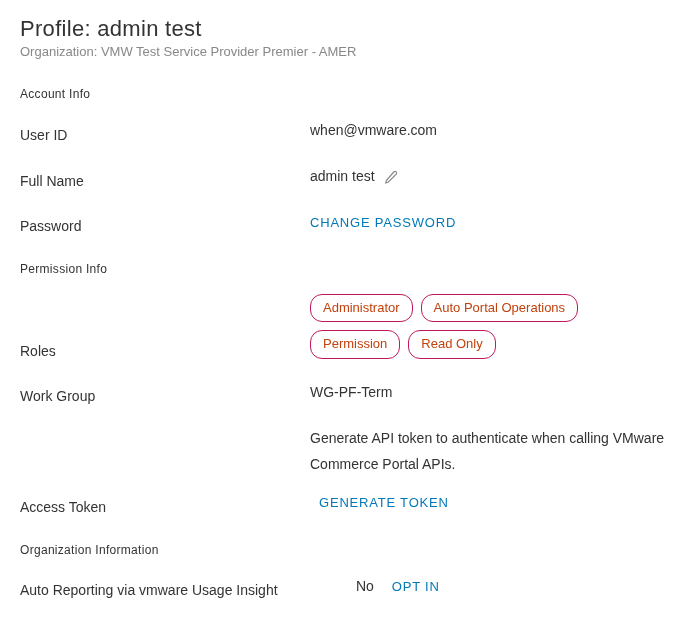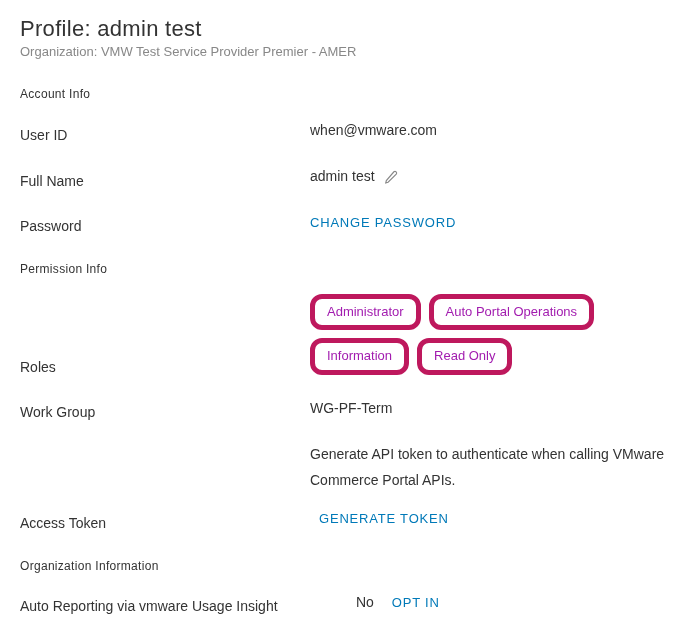--- a/index.html
+++ b/index.html
@@ -60,22 +60,22 @@
       padding: 0;
       font-family: Liberation Sans, sans-serif;
     }
     .pills {
       display: flex;
       flex-wrap: wrap;
       gap: 8px;
     }
     .pill {
       display: inline-block;
-      border: 5px solid #be185d;
-      color: #a21caf;
+      border: 1px solid #be185d;
+      color: #c2410c;
       border-radius: 12px;
       padding: 2px 12px;
       font-size: 13px;
       background: #fff;
       white-space: nowrap;
     }
     .desc {
       color: #333;
       margin-bottom: 14px;
       line-height: 1.8;
@@ -128,21 +128,21 @@
 </div>
 
 <h2 class="section-title">Permission Info</h2>
 
 <div class="row">
   <div class="label">Roles</div>
   <div class="value">
     <div class="pills">
       <span class="pill">Administrator</span>
       <span class="pill">Auto Portal Operations</span>
-      <span class="pill">Information</span>
+      <span class="pill">Permission</span>
       <span class="pill">Read Only</span>
     </div>
   </div>
 </div>
 
 <div class="row">
   <div class="label">Work Group</div>
   <div class="value">WG-PF-Term</div>
 </div>
 

